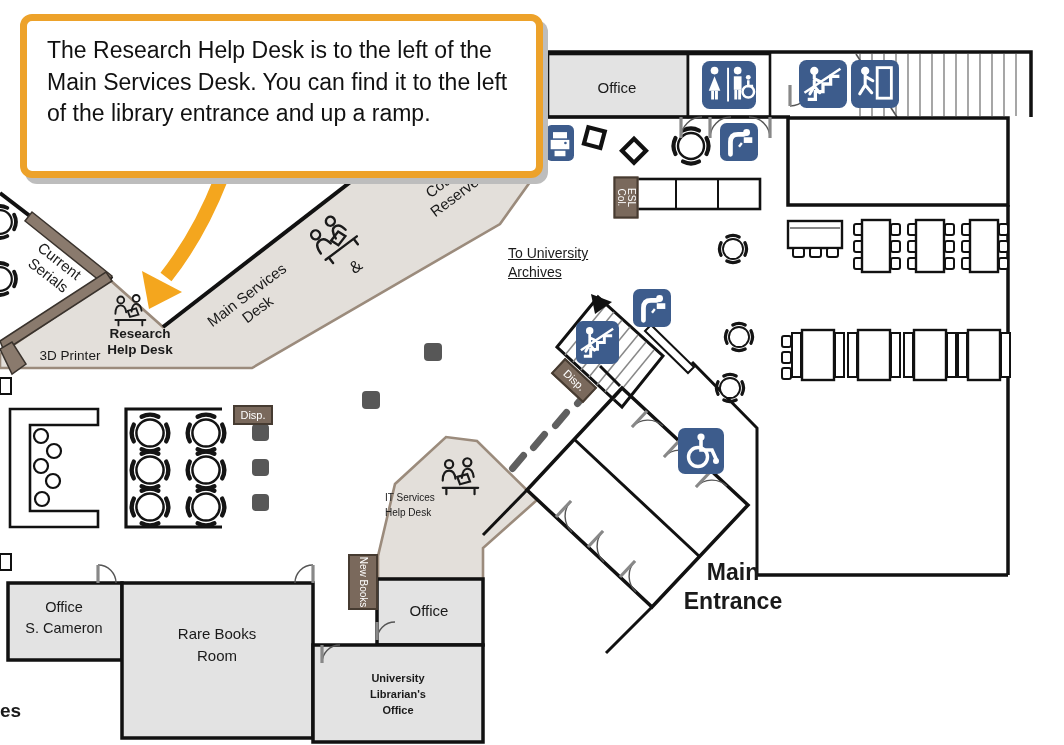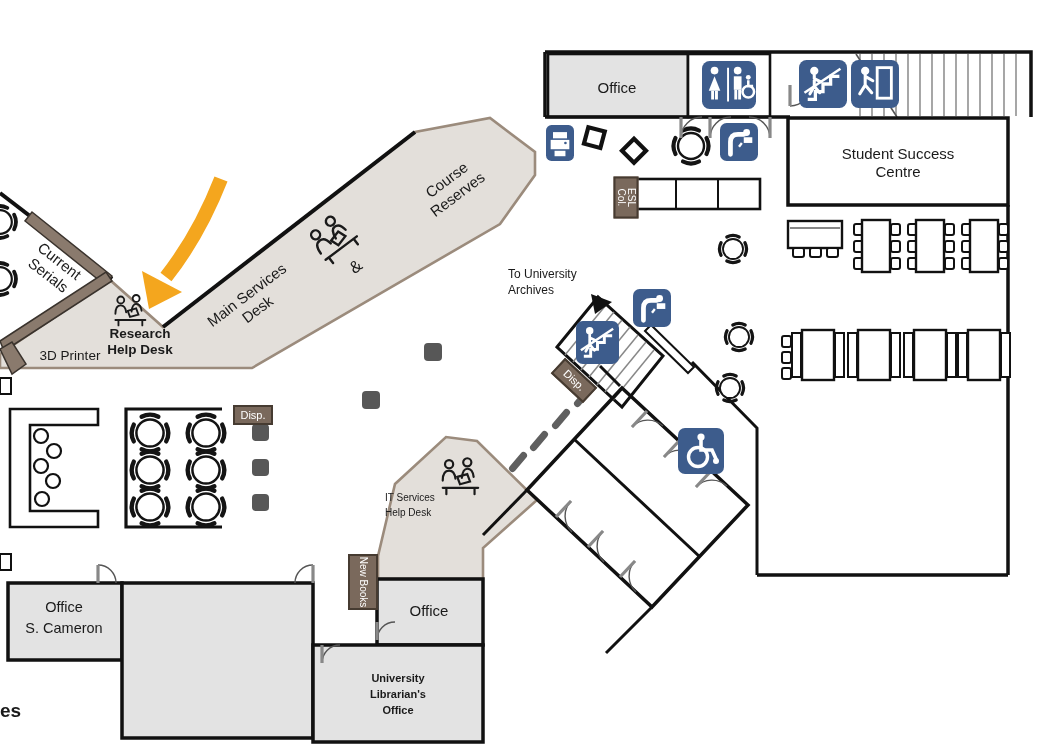--- a/index.html
+++ b/index.html
@@ -334,49 +334,54 @@
   <use href="#icon-stairs" x="576" y="321" width="43" height="43"></use>
   <use href="#icon-wheelchair" x="678" y="428" width="46" height="46"></use>
   <use href="#icon-printer" x="546" y="124" width="28" height="38"></use>
 
   <use href="#helpdesk" x="110" y="293" width="40" height="34"></use>
   <use href="#helpdesk" x="306" y="216" width="54" height="44" transform="rotate(-37 333 238)"></use>
   <use href="#helpdesk" x="436" y="456" width="48" height="40"></use>
 </svg>
 
 <div class="lbl" style="left:617px;top:88px;font-size:15px;">Office</div>
-<div class="lbl" style="left:898px;top:163px;font-size:15px;">Student Success
-Centre</div>
-<div class="lbl lbl-left" style="left:508px;top:266px;font-size:12px;line-height:1.35;">To University
+<div class="lbl lbl-left" style="left:508px;top:244px;font-size:14px;line-height:1.35;text-decoration:underline;">To University
 Archives</div>
 <div class="lbl" style="left:54px;top:268px;font-size:15px;transform:translate(-50%,-50%) rotate(38deg);">Current
 Serials</div>
 <div class="lbl" style="left:58px;top:356px;font-size:13.5px;margin-left:12px;">3D Printer</div>
 <div class="lbl" style="left:140px;top:342px;font-size:13.5px;font-weight:bold;">Research
 Help Desk</div>
 <div class="lbl" style="left:252px;top:302px;font-size:15px;transform:translate(-50%,-50%) rotate(-37deg);">Main Services
 Desk</div>
 <div class="lbl" style="left:356px;top:267px;font-size:17px;transform:translate(-50%,-50%) rotate(-37deg);">&amp;</div>
 <div class="lbl" style="left:452px;top:187px;font-size:15px;transform:translate(-50%,-50%) rotate(-37deg);">Course
 Reserves</div>
 <div class="lbl lbl-left" style="left:385px;top:490px;font-size:10px;line-height:1.5;">IT Services
 Help Desk</div>
+<div class="lbl" style="left:733px;top:587px;font-size:23px;font-weight:bold;line-height:1.25;">Main
+Entrance</div>
 <div class="lbl" style="left:64px;top:618px;font-size:14.5px;line-height:1.45;">Office
 S. Cameron</div>
+<div class="lbl" style="left:217px;top:645px;font-size:15px;line-height:1.45;">Rare Books
+Room</div>
 <div class="lbl" style="left:398px;top:695px;font-size:11px;line-height:1.45;font-weight:bold;">University
 Librarian's
 Office</div>
 <div class="lbl" style="left:429px;top:611px;font-size:15px;">Office</div>
 <div class="lbl lbl-left" style="left:0px;top:700px;font-size:19px;font-weight:bold;">es</div>
 
 <div class="tag" style="left:605px;top:185px;width:38px;height:21px;font-size:10px;transform:rotate(90deg);">ESL Col.</div>
 <div class="tag" style="left:335px;top:567px;width:52px;height:26px;font-size:10px;transform:rotate(90deg);">New
 Books</div>
 <div class="tag" style="left:552px;top:370px;width:40px;height:17px;font-size:11px;transform:rotate(43deg);">Disp.</div>
 <div class="tag" style="left:233px;top:405px;width:36px;height:16px;font-size:11px;">Disp.</div>
 
 <svg id="arrow-layer" width="1064" height="745" viewBox="0 0 1064 745">
   <path d="M221,179 Q199,235 166,277" fill="none" stroke="#F4A61E" stroke-width="14"></path>
   <polygon points="149,309 182,292 142,271" fill="#F4A61E"></polygon>
 </svg>
 
-
+<div id="callout">
+  <div class="txt">The Research Help Desk is to the left of the Main Services Desk. You can find it to the left of the library entrance and up a ramp.</div>
 </div>
 
+</div>
+
 </body></html>

